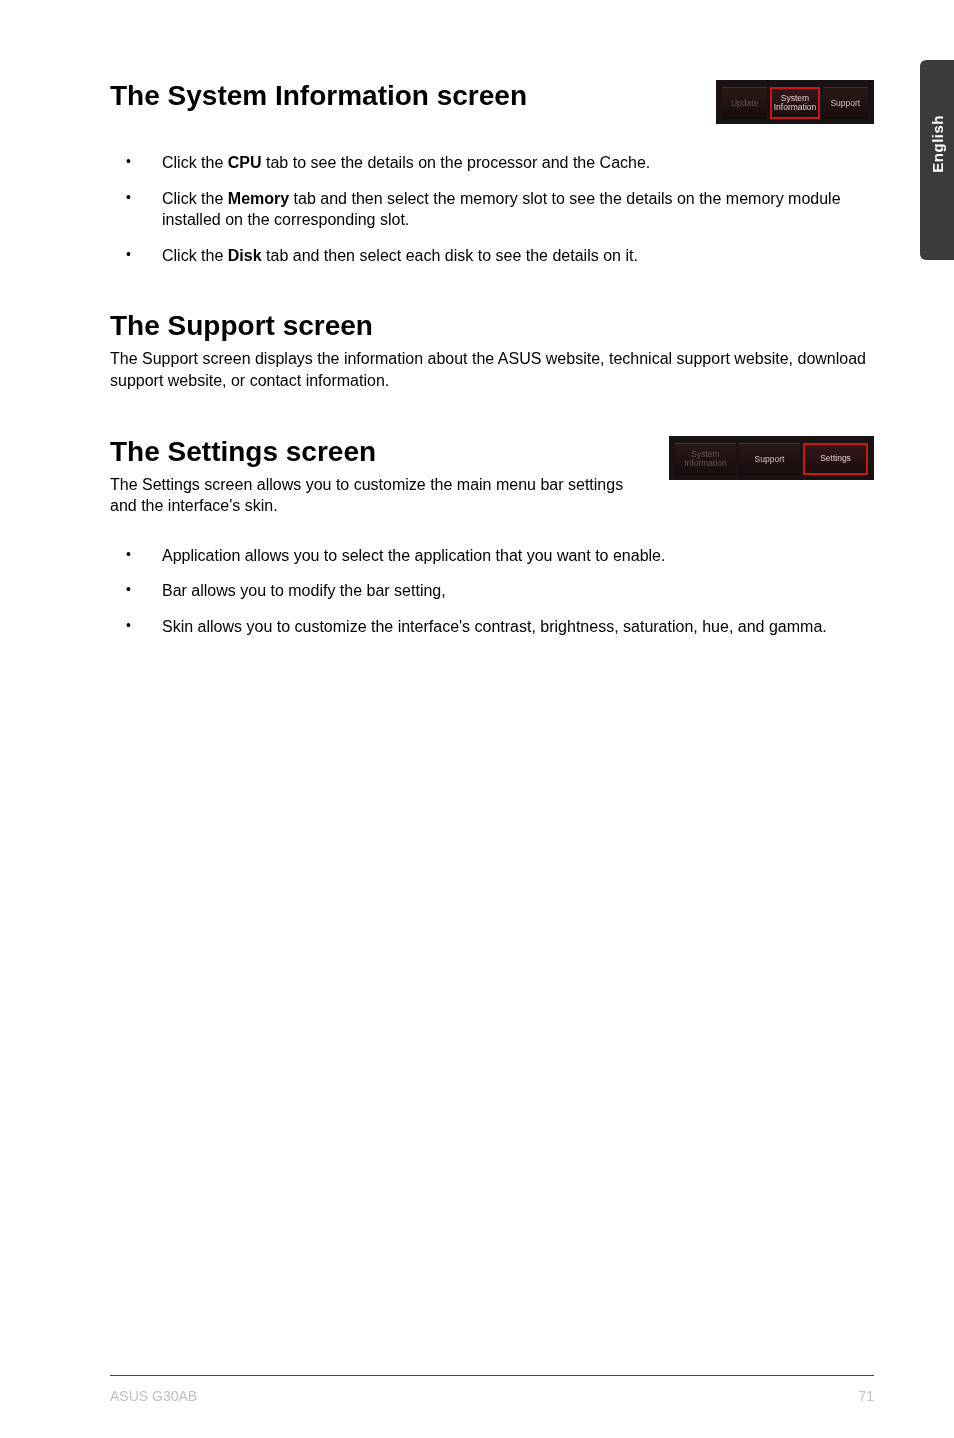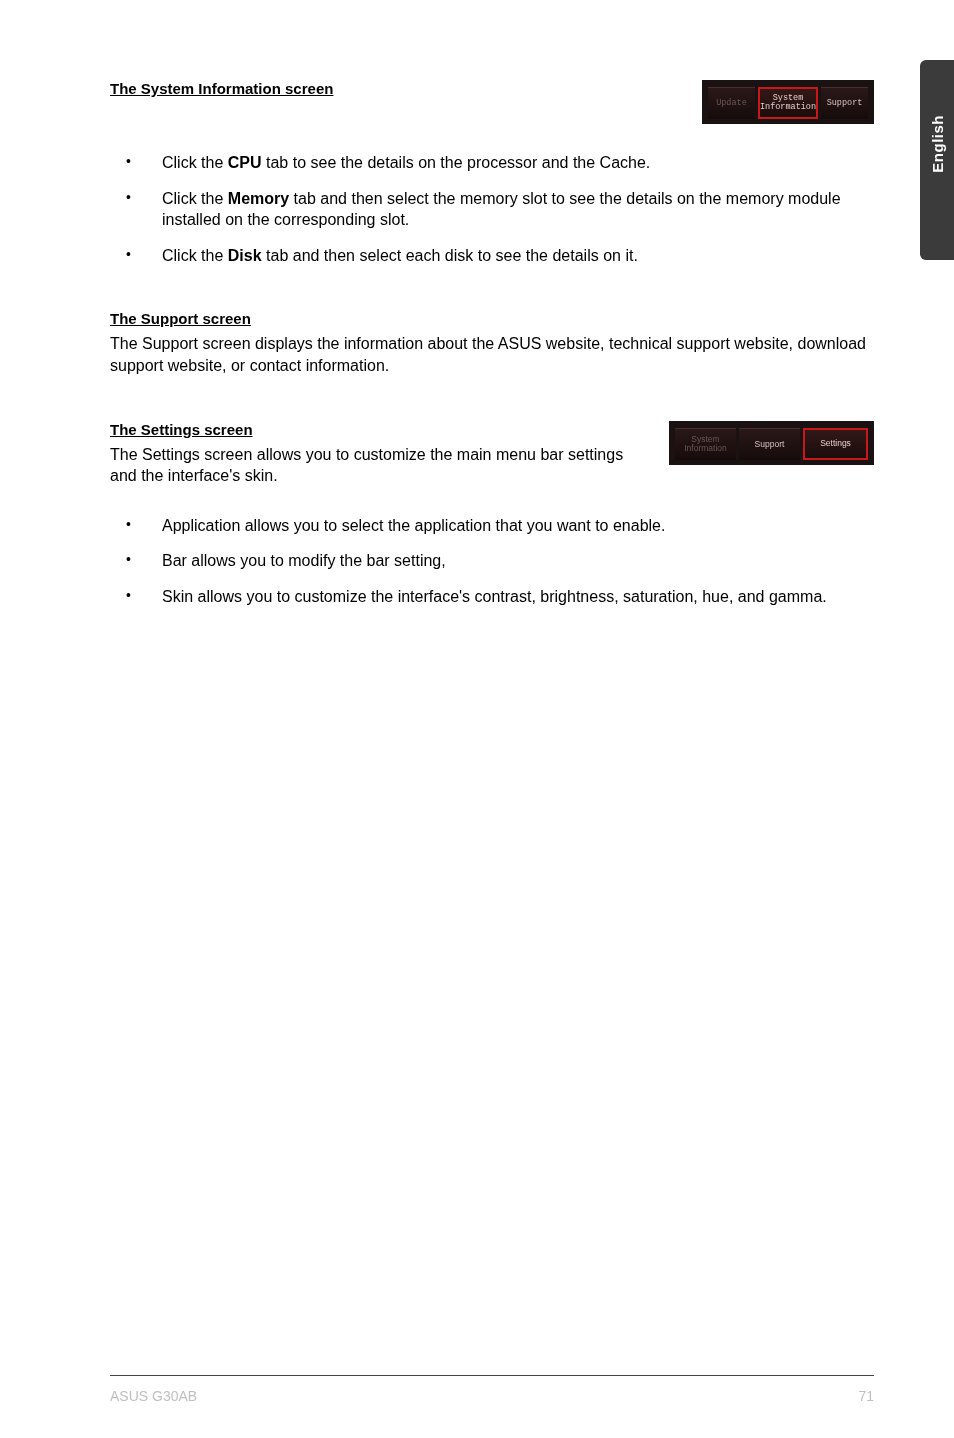--- a/index.html
+++ b/index.html
@@ -1,30 +1,30 @@
 <!DOCTYPE html>
 <html><head>
 <meta charset="utf-8">
 <style>
   * { margin: 0; padding: 0; box-sizing: border-box; }
   html, body { width: 954px; height: 1438px; background: #fff; font-family: Arial, Helvetica, sans-serif; color: #000; }
   .page { position: relative; width: 954px; height: 1438px; padding: 80px 80px 0 110px; }
   .side-tab { position: absolute; right: 0; top: 60px; width: 34px; height: 200px; background: #3b3b3b; border-top-left-radius: 6px; border-bottom-left-radius: 6px; display: flex; align-items: flex-start; justify-content: center; padding-top: 55px; }
   .side-tab span { color: #fff; writing-mode: vertical-rl; transform: rotate(180deg); font-weight: bold; font-size: 15px; letter-spacing: 0.5px; }
-  h2.section { font-size: 15px; font-weight: bold; margin-bottom: 6px; text-decoration: underline; }
+  h2.section { font-size: 28px; font-weight: bold; margin-bottom: 6px; }
   p.desc { font-size: 16px; line-height: 1.35; }
   .flex-row { display: flex; align-items: flex-start; gap: 18px; }
   .flex-row .text { flex: 1; }
   ul.bullets { list-style: none; margin: 28px 0 0 0; padding-left: 28px; }
   ul.bullets li { position: relative; font-size: 16px; line-height: 1.35; margin-bottom: 14px; padding-left: 24px; }
   ul.bullets li::before { content: "•"; position: absolute; left: -12px; top: 0; font-size: 14px; }
   .block { margin-bottom: 44px; }
 
   .tabbox { background: #1a1212; padding: 7px 6px 5px 6px; flex-shrink: 0; }
-  .tabbox.w1 { width: 172px; font-family: Liberation Mono, monospace; }
+  .tabbox.w1 { width: 158px; }
   .tabbox.w2 { width: 205px; }
   .tab-row { display: flex; gap: 3px; }
   .tab { flex: 1; height: 32px; display: flex; align-items: center; justify-content: center; text-align: center; font-size: 8.5px; color: #d7c0c0; background: linear-gradient(#2a1818, #160b0b); border-top: 1px solid #4a2e2e; line-height: 1.05; }
   .tab.active { border: 2px solid #c81818; background: linear-gradient(#321818, #1b0c0c); color: #e6cccc; }
   .tab.dim { color: #6b5555; }
 
   .footer-rule { position: absolute; left: 110px; right: 80px; bottom: 62px; border: none; border-top: 1px solid #444; }
   .footer { position: absolute; left: 110px; right: 80px; bottom: 34px; display: flex; justify-content: space-between; font-size: 14px; color: #ddd; }
   .footer-left { color: #bfbfbf; }
   .footer-right { color: #bfbfbf; }

